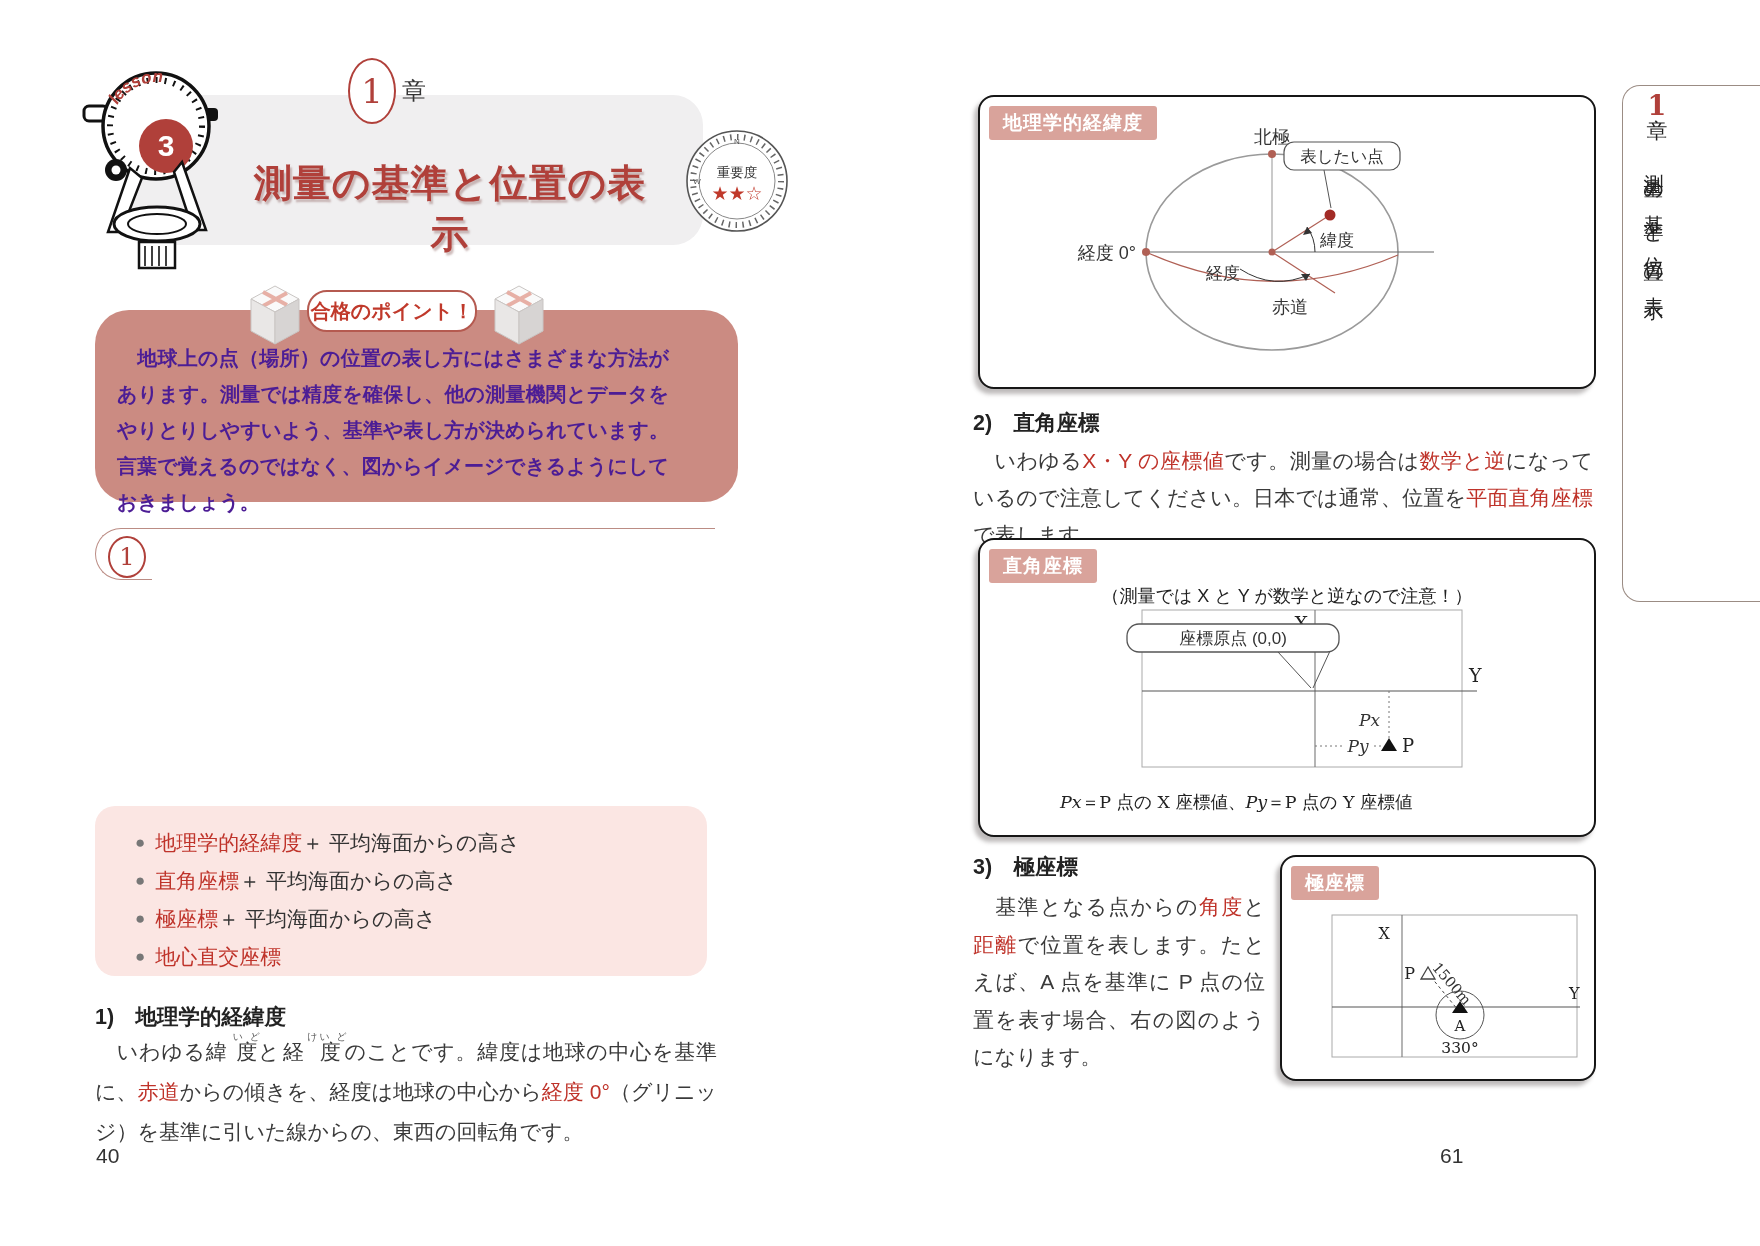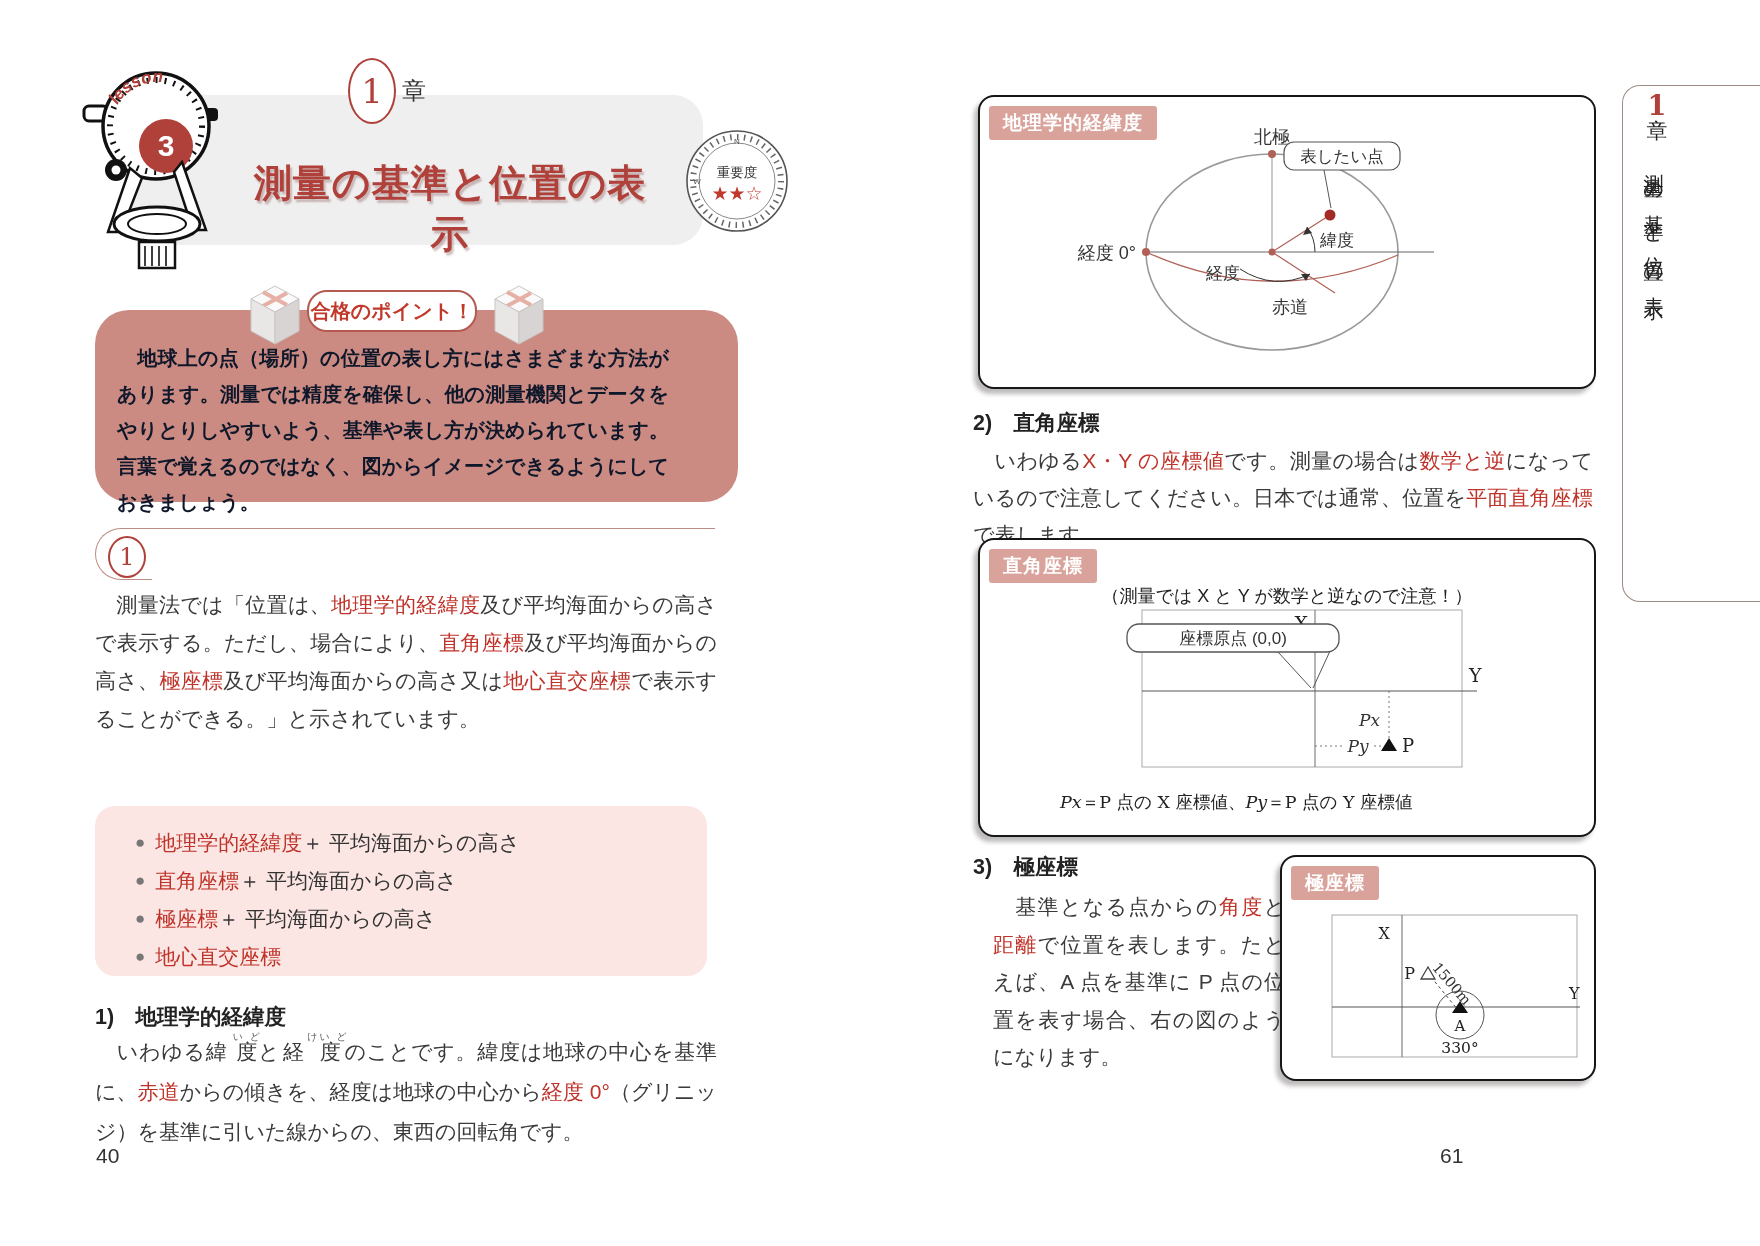--- a/index.html
+++ b/index.html
@@ -20,21 +20,21 @@
   .compass{left:684px;top:128px;z-index:2;}
 
   
   .point-box{left:95px;top:310px;width:643px;height:192px;background:#cb8b82;border-radius:34px;z-index:1;}
   .point-badge{position:absolute;left:212px;top:-20px;width:166px;height:38px;background:#fff;
                border:2.5px solid #b55a50;border-radius:20px;color:#c0392b;font-weight:bold;font-size:20px;
                display:flex;align-items:center;justify-content:center;z-index:3;}
   .dice{position:absolute;top:-26px;z-index:2;}
   .dice-left{left:152px;} .dice-right{left:396px;}
   .point-body{position:absolute;left:22px;top:30px;width:552px;font-size:20px;line-height:36px;
-              color:#0f172a;font-weight:600;text-align:justify;}
+              color:#4c1d95;font-weight:600;text-align:justify;}
 
   
   .sec1{left:95px;top:528px;width:622px;height:52px;}
   .sec1-arc-left{position:absolute;left:0;top:0;width:56px;height:50px;border:1.5px solid #bb8c84;
                  border-right:none;border-radius:26px 0 0 26px;}
   .sec1-arc-top{position:absolute;left:56px;top:0;width:564px;height:0;border-top:1.5px solid #bb8c84;}
   .sec1-circle{position:absolute;left:13px;top:8px;width:34px;height:38px;border:2px solid #b0403a;
                border-radius:50%;display:flex;align-items:center;justify-content:center;background:#fff;}
   .sec1-circle span{font-family:"DejaVu Serif",serif;font-size:24px;color:#b0403a;}
   .sec1-title{position:absolute;left:62px;top:11px;font-size:26px;font-weight:bold;color:#a93a32;}
@@ -66,21 +66,21 @@
   .fig2{left:978px;top:538px;width:614px;height:295px;}
   .fig3{left:1280px;top:855px;width:312px;height:222px;}
   .fig-badge{position:absolute;left:9px;top:9px;background:#d9a39b;color:#fff;font-weight:bold;
              font-size:19px;padding:4px 14px;border-radius:3px;letter-spacing:1px;}
   .fig2-note{position:absolute;left:0;top:44px;width:100%;text-align:center;font-size:18px;color:#222;}
   .fig2-caption{position:absolute;left:80px;top:250px;width:100%;font-size:17.5px;color:#222;
                 font-family:"DejaVu Serif",serif;}
   .sec2-head{left:973px;top:408px;}
   .sec2-par{left:973px;top:442px;width:620px;font-size:21px;line-height:37px;text-align:justify;color:#3a3a3a;}
   .sec3-head{left:973px;top:852px;}
-  .sec3-par{left:973px;top:888px;width:292px;font-size:21px;line-height:37.5px;text-align:justify;color:#3a3a3a;margin-left:20px;}
+  .sec3-par{left:973px;top:888px;width:292px;font-size:21px;line-height:37.5px;text-align:justify;color:#3a3a3a;}
 
   .seg-red{color:#bf332a;}
   .seg-italic{font-style:italic;font-family:"DejaVu Serif",serif;}
 
   
   .sidebar{left:1622px;top:85px;width:138px;height:515px;border:1.5px solid #9b8c84;border-right:none;
            border-radius:18px 0 0 18px;}
   .side-tab{position:absolute;left:12px;top:6px;width:44px;text-align:center;line-height:1.05;}
   .side-tab-num{font-family:"DejaVu Serif",serif;font-size:27px;color:#b0403a;font-weight:bold;}
   .side-tab-kanji{font-size:21px;color:#222;}
@@ -158,21 +158,20 @@
   </div>
 
   <div class="abs sec1">
     <div class="sec1-arc-left"></div>
     <div class="sec1-arc-top"></div>
     <div class="sec1-circle">
       <span>1</span>
     </div>
   </div>
 
-  <div class="abs body-par par1"><span>　測量法では「位置は、</span><span class="seg-red">地理学的経緯度</span><span>及び平均海面からの高さで表示する。ただし、場合により、</span><span class="seg-red">直角座標</span><span>及び平均海面からの高さ、</span><span class="seg-red">極座標</span><span>及び平均海面からの高さ又は</span><span class="seg-red">地心直交座標</span><span>で表示することができる。」と示されています。</span></div>
 
   <div class="abs list-box">
     <div class="list-items">
       <div class="list-item">
         <span class="bullet">●</span>
         <span class="term">地理学的経緯度</span>
         <span> ＋ 平均海面からの高さ</span>
       </div>
       <div class="list-item">
         <span class="bullet">●</span>

